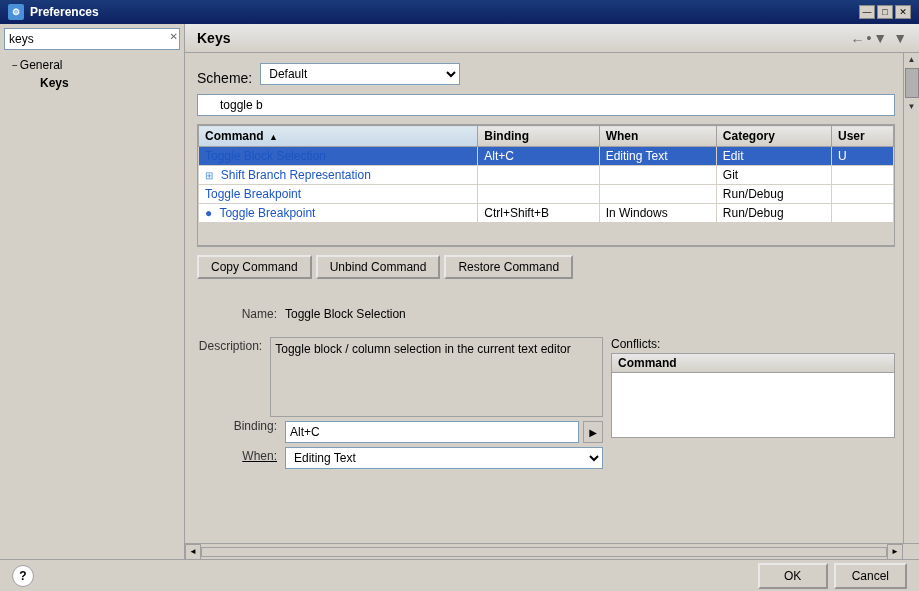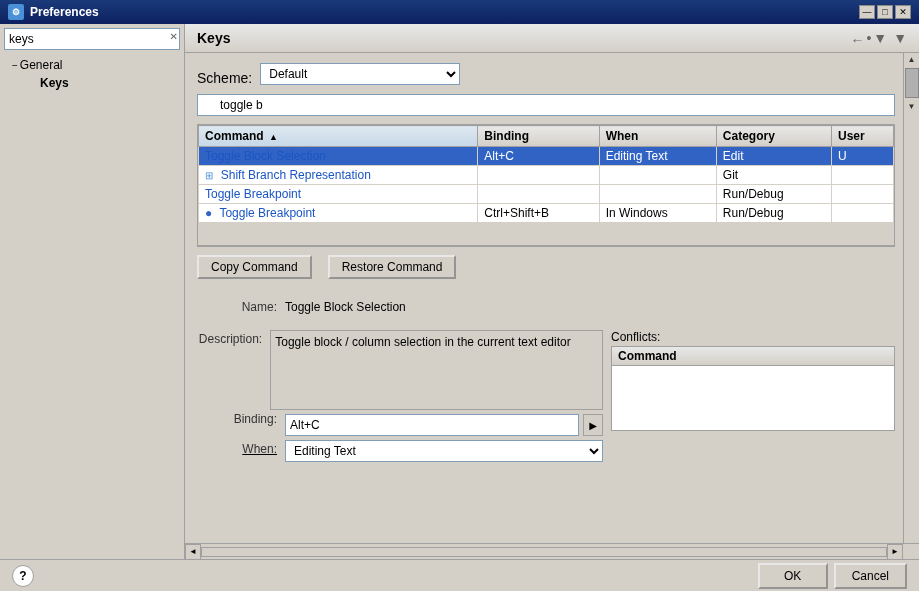--- a/index.html
+++ b/index.html
@@ -105,21 +105,21 @@
       font-size: 12px;
     }
     .keys-table th.sorted { background: linear-gradient(to bottom, #dde8f0, #c8d8e8); }
     .sort-arrow { font-size: 9px; margin-left: 2px; }
     .keys-table td { border: 1px solid #d4d0c8; padding: 2px 6px; background: white; }
     .keys-table tr.selected td { background: #3163c5; color: white; }
     .text-blue { color: #1a56c4; }
 
     
     .bottom-section { padding: 8px 12px; border-top: 1px solid #a0a0a0; padding-right: 24px; }
-    .action-buttons { display: flex; gap: 16px; margin-bottom: 19px; }
+    .action-buttons { display: flex; gap: 4px; margin-bottom: 26px; }
     .action-btn {
       padding: 3px 12px;
       background: #d4d0c8;
       border: 2px outset #e8e8e8;
       font-size: 12px;
       cursor: pointer;
       height: 24px;
     }
 
     
@@ -304,20 +304,21 @@
                   <td></td>
                 </tr>
               </tbody>
             </table>
           </div>
 
           
           <div class="bottom-section" style="padding: 8px 0 0 0;">
             <div class="action-buttons">
               <button class="action-btn">Copy Command</button>
+              <button class="action-btn">Unbind Command</button>
               <button class="action-btn">Restore Command</button>
             </div>
 
             <div class="details-grid">
 
               <div class="detail-row">
                 <span class="detail-label">Name:</span>
                 <span class="detail-value">Toggle Block Selection</span>
               </div>
 

